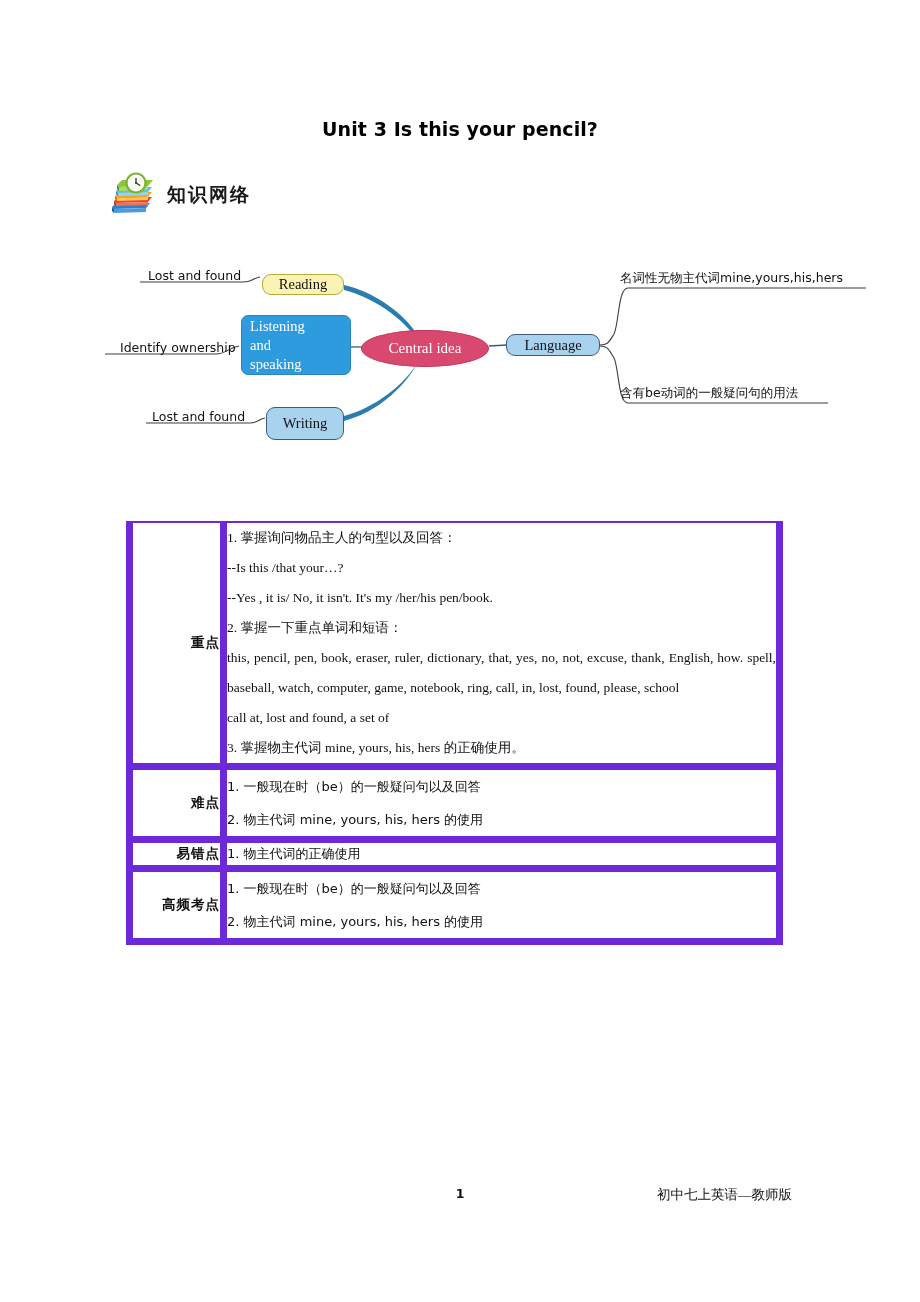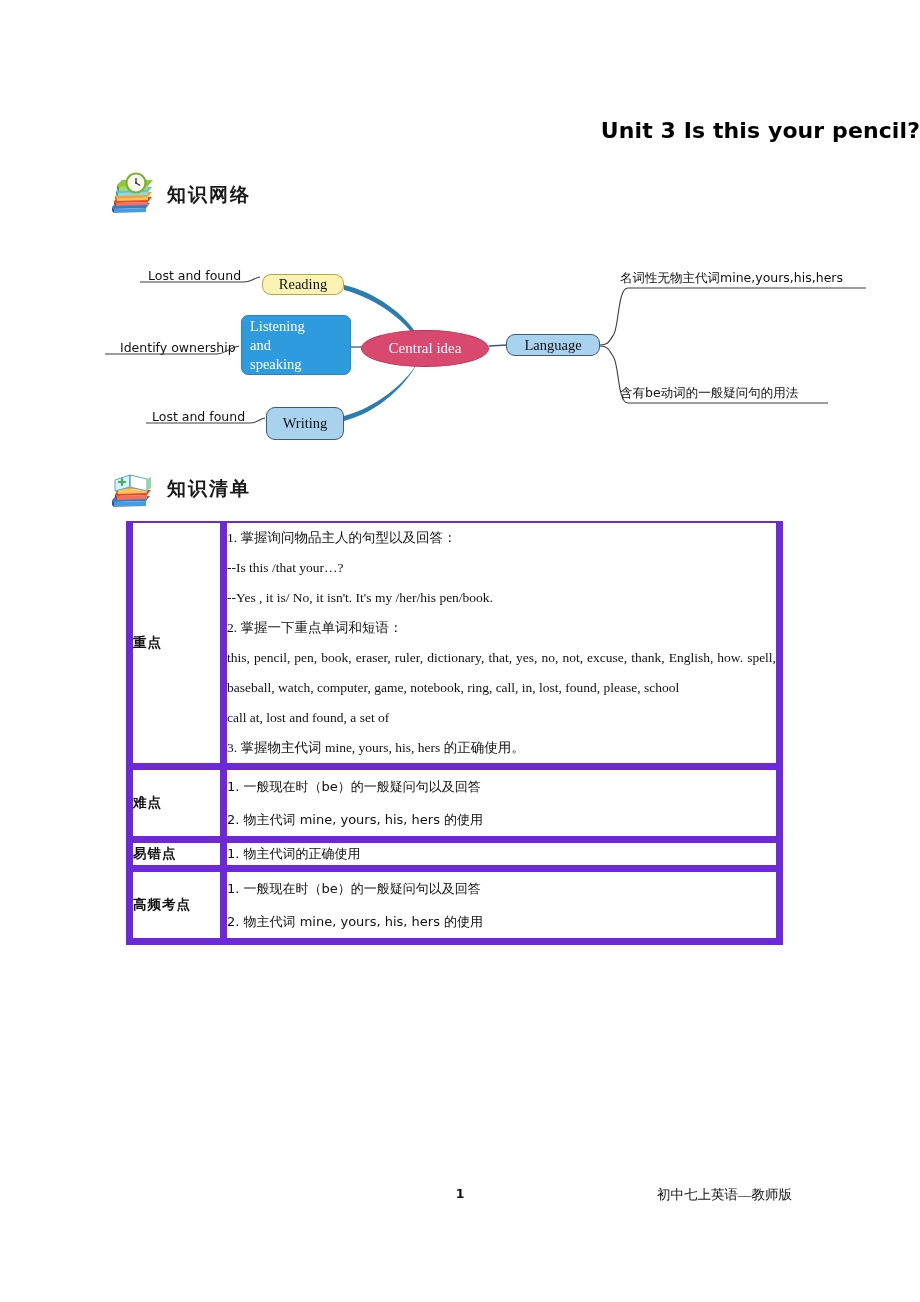--- a/index.html
+++ b/index.html
@@ -19,24 +19,24 @@
     position: absolute;
     inset: 0;
   }
 
   
   .doc-title {
     position: absolute;
     top: 118px;
     left: 0;
     width: 920px;
-    text-align: right;
+    text-align: center;
     font-family: "DejaVu Sans", sans-serif;
     font-weight: bold;
-    font-size: 22px;
+    font-size: 19px;
     letter-spacing: 0.1px;
     color: #000;
   }
 
   
   .section-head {
     position: absolute;
     display: flex;
     align-items: center;
     gap: 9px;
@@ -149,21 +149,21 @@
   }
   .kb-table td {
     border: 7px solid #6d28d9;
     vertical-align: middle;
     padding: 0;
     margin-top: 48px;
   }
   .kb-table tr:first-child td { border-top-width: 2px; }
   .col-label { width: 94px; }
   .cell-label {
-    text-align: left;
+    text-align: right;
     font-family: "DejaVu Sans", sans-serif;
     font-weight: bold;
     font-size: 13.5px;
     color: #111;
     letter-spacing: 1px;
   }
   .cell-body {
     padding: 9px 10px 9px 12px;
   }
   .cell-body p {
@@ -276,46 +276,20 @@
     <div class="mm-node node-central">Central idea</div>
     <div class="mm-node node-language">Language</div>
 
     <div class="leaf-label" id="leaf-lost-found-reading">Lost and found</div>
     <div class="leaf-label" id="leaf-identify">Identify ownership</div>
     <div class="leaf-label" id="leaf-lost-found-writing">Lost and found</div>
     <div class="leaf-label" id="leaf-possessive">名词性无物主代词mine,yours,his,hers</div>
     <div class="leaf-label" id="leaf-be-question">含有be动词的一般疑问句的用法</div>
   </div>
 
-  <div class="section-head" id="head-checklist">
-    <span class="icon-books">
-      <svg width="52" height="46" viewBox="0 0 52 46">
-
-        <path d="M6 34 L10 30 L44 30 L40 35 L8 36 Z" fill="#2f7fd0"></path>
-        <path d="M6 34 L8 36 L8 41 L6 39 Z" fill="#1e5e9e"></path>
-        <path d="M8 36 L40 35 L40 40 L8 41 Z" fill="#4a9ae0"></path>
-
-        <path d="M9 28 L13 24 L45 24 L41 29 L11 30 Z" fill="#e8462c"></path>
-        <path d="M9 28 L11 30 L11 34 L9 32 Z" fill="#b33017"></path>
-        <path d="M11 30 L41 29 L41 33 L11 34 Z" fill="#f27055"></path>
-
-        <path d="M10 22 L14 18 L45 18 L41 23 L12 24 Z" fill="#f5a623"></path>
-        <path d="M10 22 L12 24 L12 28 L10 26 Z" fill="#c47c0c"></path>
-        <path d="M12 24 L41 23 L41 27 L12 28 Z" fill="#ffc45c"></path>
-
-        <path d="M9 14 L24 9 L24 21 L9 25 Z" fill="#d9f2f8" stroke="#5aa9c4" stroke-width="1"></path>
-        <path d="M24 9 L41 13 L41 25 L24 21 Z" fill="#ffffff" stroke="#5aa9c4" stroke-width="1"></path>
-        <path d="M24 9 L24 21" stroke="#5aa9c4" stroke-width="1"></path>
-        <path d="M41 13 L45 11 L45 22 L41 25 Z" fill="#8fd6a0"></path>
-
-        <path d="M13 16 h6 M16 13 v6" stroke="#3fae5a" stroke-width="2.2" stroke-linecap="round"></path>
-      </svg>
-    </span>
-    <span class="heading-text">知识清单</span>
-  </div>
 
   <table class="kb-table">
     <colgroup>
         <col class="col-label">
         <col>
       </colgroup>
     <tbody>
       <tr>
         <td class="cell-label">重点</td>
         <td class="cell-body">

